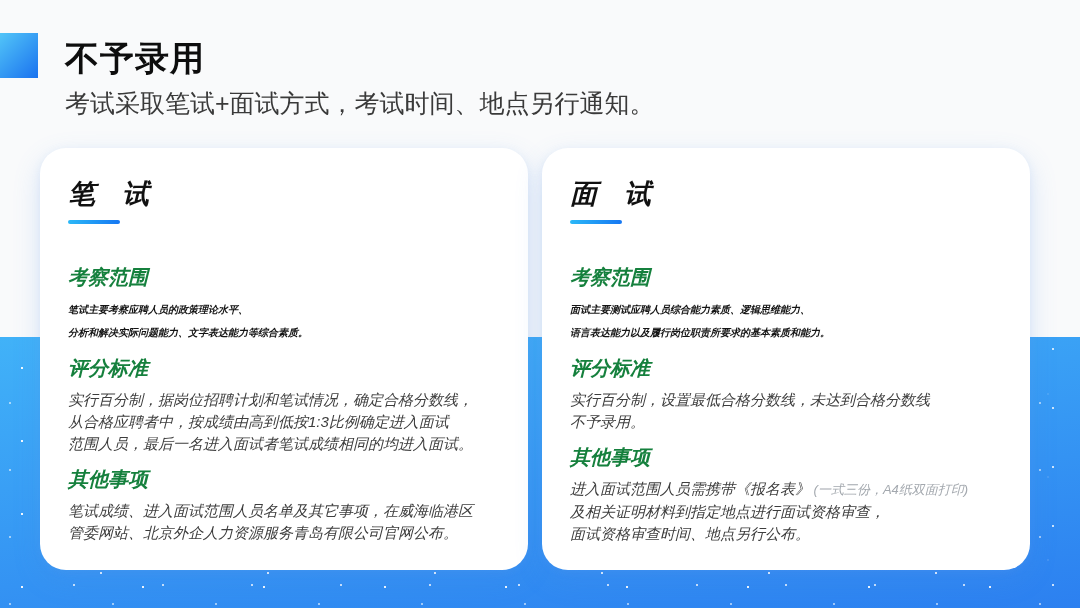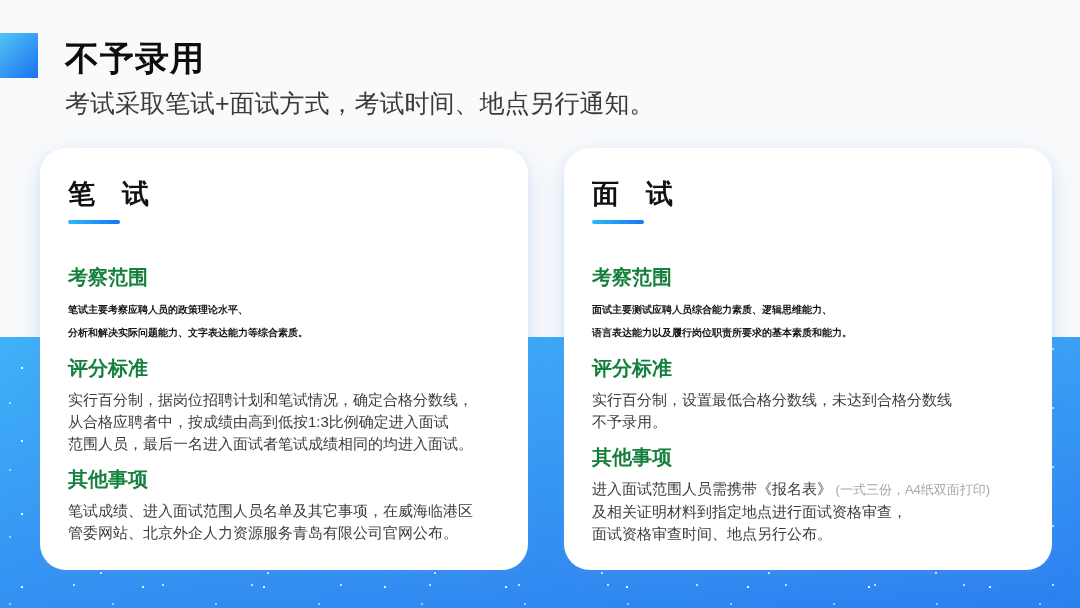--- a/index.html
+++ b/index.html
@@ -39,23 +39,24 @@
     position:absolute; left:65px; top:87px;
     font-size:25px; color:#3a3a3a;
   }
 
   
   .card {
     position:absolute; top:148px; width:488px; height:422px;
     background:#ffffff; border-radius:26px; box-sizing:border-box;
     padding:30px 28px;
     box-shadow:0 10px 28px rgba(80,140,230,.20), 0 2px 8px rgba(120,170,240,.12);
+    font-style:italic;
   }
   .card.left { left:40px; }
-  .card.right { left:564px; }
+  .card.right { left:542px; }
 
   .card-title { font-size:27px; font-weight:bold; color:#111; line-height:32px; }
   .card-underline {
     width:52px; height:4px; border-radius:2px; margin-top:10px; margin-bottom:40px;
     background:linear-gradient(90deg,#2bb8f7,#1677f2);
   }
 
   .section { margin-top:0; }
   .section + .section { margin-top:11px; }
   .sec-heading { font-size:20px; font-weight:bold; color:#15803d; margin:0 0 7px 0; }

